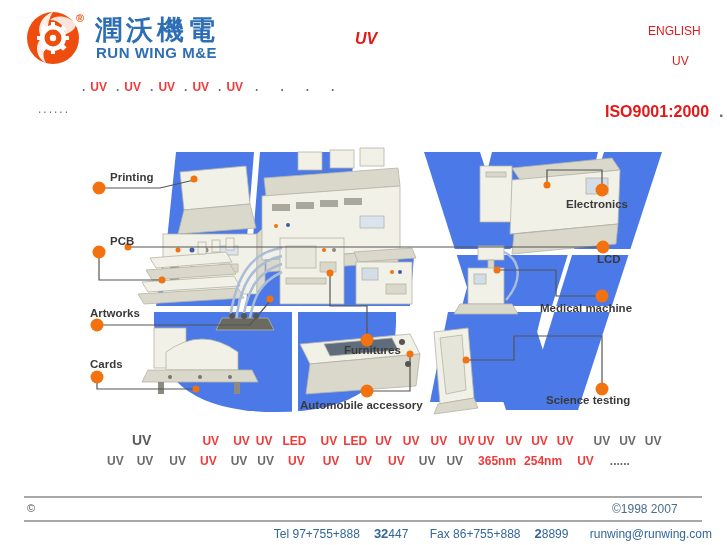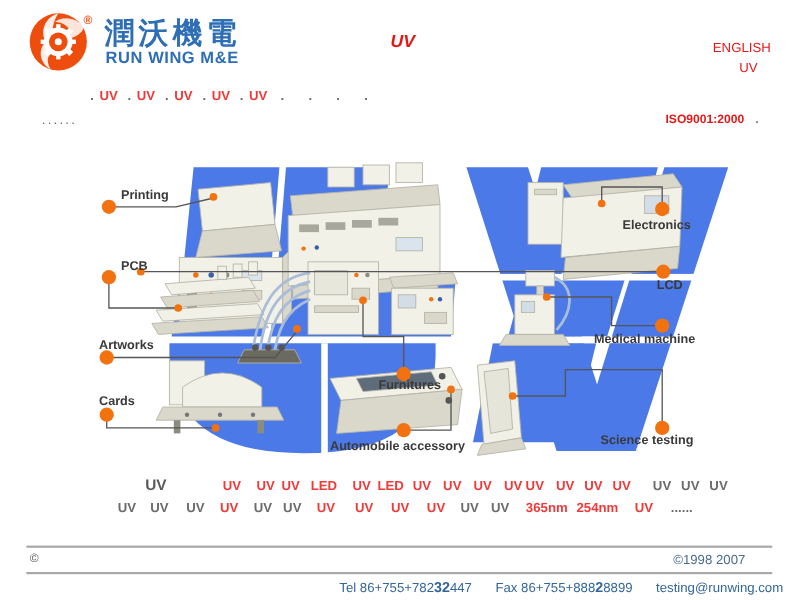--- a/index.html
+++ b/index.html
@@ -4,44 +4,44 @@
 <style>
   html,body{margin:0;padding:0;background:#fff;}
   #page{position:relative;width:727px;height:545px;background:#fff;overflow:hidden;
         font-family:"Liberation Sans","DejaVu Sans",sans-serif;}
   .abs{position:absolute;}
   
   #cn-name{left:95px;top:12px;font-size:27px;font-weight:bold;letter-spacing:4px;color:var(--brand-blue);}
   #latin-name{left:96px;top:44px;font-size:15px;font-weight:bold;letter-spacing:.5px;color:var(--brand-blue);}
   #title-uv{left:355px;top:30px;font-size:16px;font-weight:bold;font-style:italic;color:var(--red);}
   #title-years{left:448px;top:30px;font-size:16px;font-weight:bold;font-style:italic;color:var(--red);}
-  #english-link{left:648px;top:36px;font-size:12px;color:var(--red);cursor:pointer;}
+  #english-link{left:648px;top:24px;font-size:12px;color:var(--red);cursor:pointer;}
   #uv-link{left:672px;top:54px;font-size:12px;color:var(--red);cursor:pointer;}
   
   #nav-row{left:38px;top:80px;width:650px;font-size:12px;font-weight:bold;}
   #dots-row{left:38px;top:102px;font-size:12px;color:var(--gray-text);letter-spacing:2px;}
-  #iso-row{left:605px;top:103px;font-size:11px;font-weight:bold;}
+  #iso-row{left:605px;top:103px;font-size:16px;font-weight:bold;}
   #iso-text{color:var(--red);}
   #iso-dot{color:var(--gray-text);margin-left:10px;}
   
   .tokrow{white-space:nowrap;font-size:12px;font-weight:bold;margin-left:44px;}
   .tok{display:inline-block;}
   .c-r{color:var(--link-red);cursor:pointer;}
   .c-g{color:var(--gray-text);}
   .c-lead{color:#5a5a5a;font-size:14px;}
   #links-row1{left:88px;top:432px;}
   #links-row2{left:63px;top:454px;}
   
   .rule{left:24px;width:678px;height:2px;background:#a8a8a8;}
   #rule1{top:496px;} #rule2{top:520px;}
   #copy-mark{left:27px;top:502px;font-size:11px;color:#555;}
   #copy-years{left:612px;top:502px;font-size:12px;color:var(--copyright-blue);text-align:right;}
   #contact-row{right:15px;top:526px;font-size:12px;color:var(--footer-blue);white-space:nowrap;}
   #contact-row .gap{margin-left:18px;}
-  #contact-row b{font-size:13px;}
+  #contact-row b{font-size:13px;padding-left:14px;}
   
   #diagram{left:0px;top:138px;}
   svg text.dlabel{font-family:"Liberation Sans",sans-serif;font-size:11.5px;font-weight:bold;fill:#3a3a3a;}
 </style>
 </head>
 <body>
 
 <div id="page">
 
   <svg class="abs" style="left:26px;top:8px" width="62" height="60" viewBox="0 0 62 60">
@@ -255,18 +255,18 @@
   </svg>
 
   <div class="abs tokrow" id="links-row1"><span class="tok c-lead">UV</span><span class="tok c-r" style="margin-left: 51px;">UV</span><span class="tok c-r" style="margin-left: 14px;">UV</span><span class="tok c-r" style="margin-left: 6px;">UV</span><span class="tok c-r" style="margin-left: 10px;">LED</span><span class="tok c-r" style="margin-left: 14px;">UV</span><span class="tok c-r" style="margin-left: 6px;">LED</span><span class="tok c-r" style="margin-left: 8px;">UV</span><span class="tok c-r" style="margin-left: 11px;">UV</span><span class="tok c-r" style="margin-left: 11px;">UV</span><span class="tok c-r" style="margin-left: 11px;">UV</span><span class="tok c-r" style="margin-left: 3px;">UV</span><span class="tok c-r" style="margin-left: 11px;">UV</span><span class="tok c-r" style="margin-left: 9px;">UV</span><span class="tok c-r" style="margin-left: 9px;">UV</span><span class="tok c-g" style="margin-left: 20px;">UV</span><span class="tok c-g" style="margin-left: 9px;">UV</span><span class="tok c-g" style="margin-left: 9px;">UV</span></div>
   <div class="abs tokrow" id="links-row2"><span class="tok c-g">UV</span><span class="tok c-g" style="margin-left: 13px;">UV</span><span class="tok c-g" style="margin-left: 16px;">UV</span><span class="tok c-r" style="margin-left: 14px;">UV</span><span class="tok c-g" style="margin-left: 14px;">UV</span><span class="tok c-g" style="margin-left: 10px;">UV</span><span class="tok c-r" style="margin-left: 14px;">UV</span><span class="tok c-r" style="margin-left: 18px;">UV</span><span class="tok c-r" style="margin-left: 16px;">UV</span><span class="tok c-r" style="margin-left: 16px;">UV</span><span class="tok c-g" style="margin-left: 14px;">UV</span><span class="tok c-g" style="margin-left: 11px;">UV</span><span class="tok c-r" style="margin-left: 15px;">365nm</span><span class="tok c-r" style="margin-left: 8px;">254nm</span><span class="tok c-r" style="margin-left: 15px;">UV</span><span class="tok c-g" style="margin-left: 16px;">......</span></div>
 
   <div class="abs rule" id="rule1"></div>
   <div class="abs" id="copy-mark">©</div>
   <div class="abs" id="copy-years">©1998 2007</div>
   <div class="abs rule" id="rule2"></div>
   <div class="abs" id="contact-row">
-    <span><span>Tel 86+755+782</span><b>32</b><span>447</span></span>
+    <span><span>Tel 97+755+888</span><b>32</b><span>447</span></span>
     <span class="gap"><span>Fax 86+755+888</span><b>2</b><span>8899</span></span>
-    <span class="gap">testing@runwing.com</span>
+    <span class="gap">runwing@runwing.com</span>
   </div>
 
 </div>
 
 </body></html>

